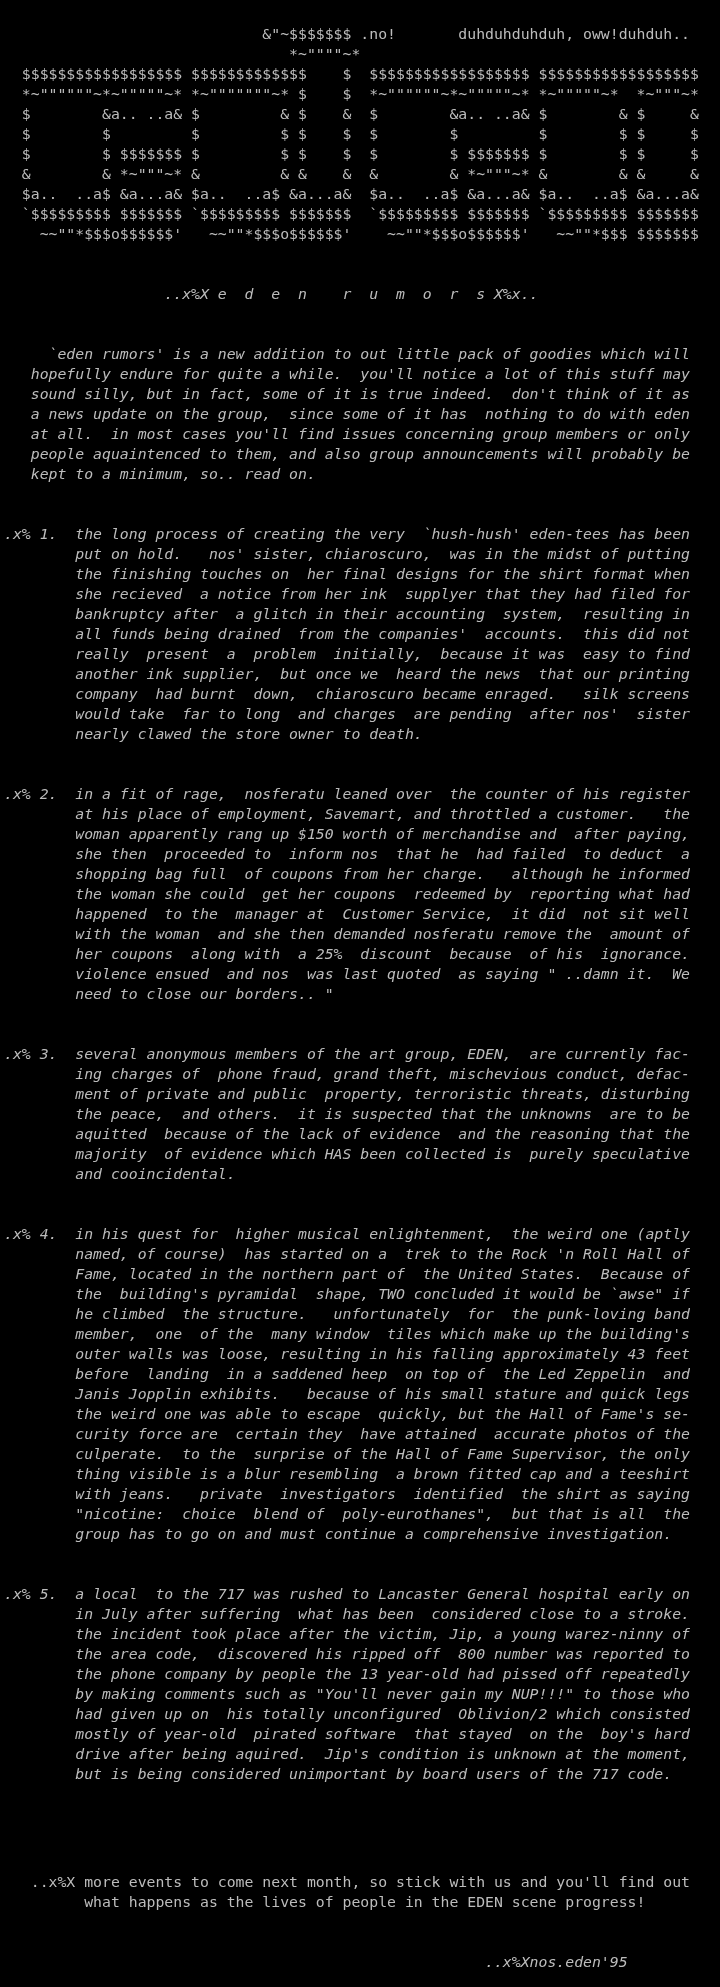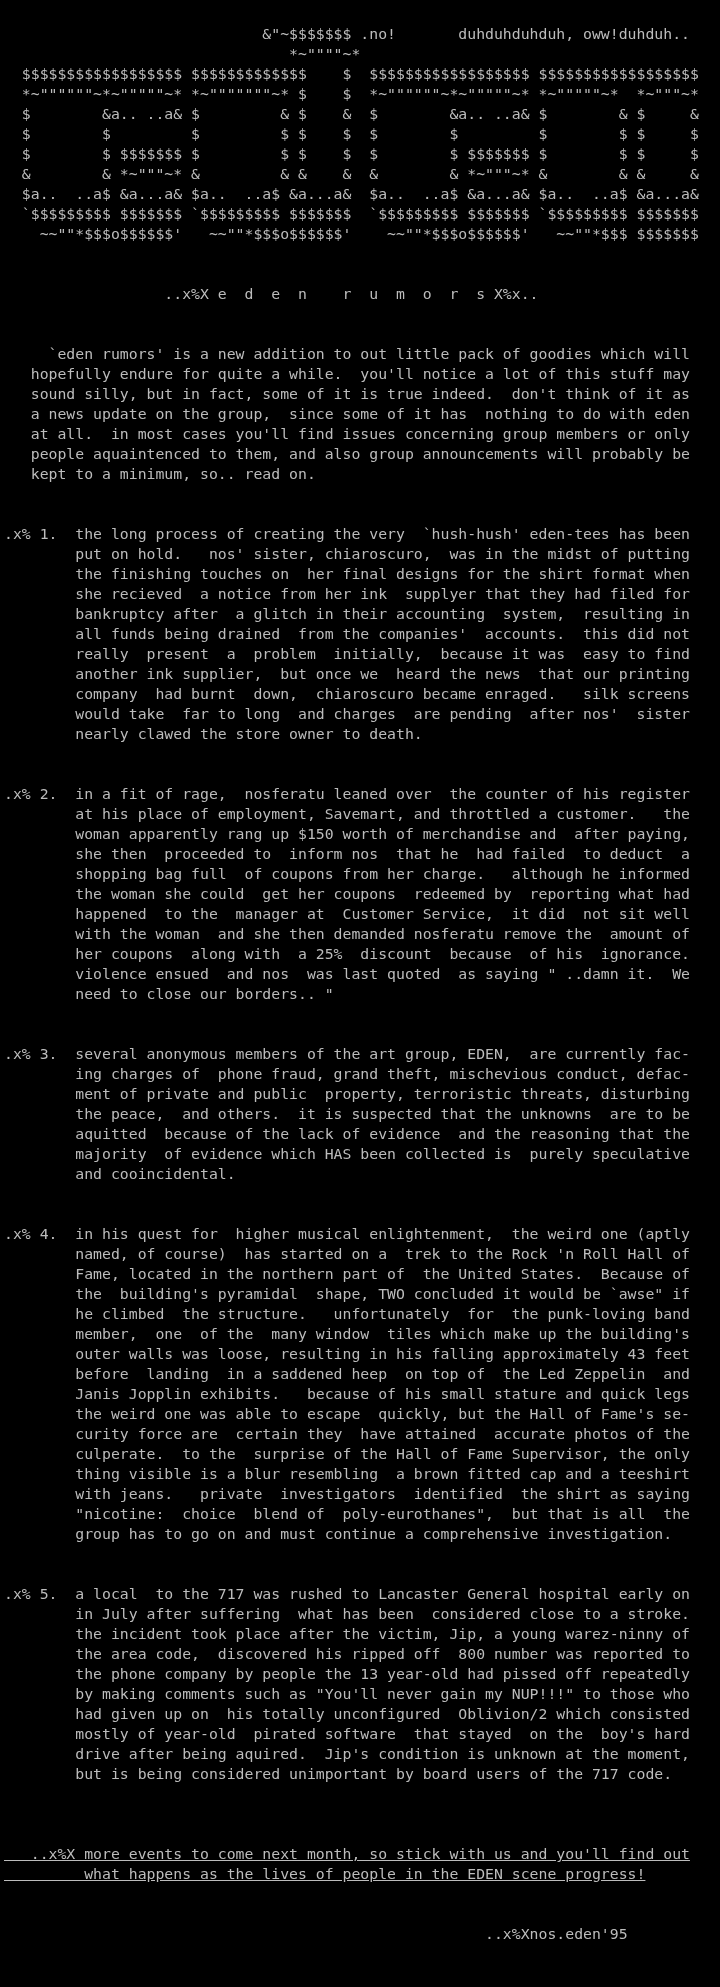--- a/index.html
+++ b/index.html
@@ -10,22 +10,22 @@
     font-size: 14.8px;
     line-height: 20px;
     color: #bcbcbc;
   }
   pre {
     margin: 0;
     font: inherit;
     white-space: pre;
     letter-spacing: 0;
   }
-  .gap2 { margin-top: 40px; }  
-  .gap3 { margin-top: 60px; text-decoration: underline; }  
+  .gap2 { margin-top: 40px; font-style: italic; }  
+  .gap3 { margin-top: 88px; }  
 </style>
 </head>
 <body>
 
 <div class="doc">
 
   <pre>                             &amp;"~$$$$$$$ .no!       duhduhduhduh, oww!duhduh..
                                 *~""""~*
   $$$$$$$$$$$$$$$$$$ $$$$$$$$$$$$$    $  $$$$$$$$$$$$$$$$$$ $$$$$$$$$$$$$$$$$$
   *~""""""~*~"""""~* *~"""""""~* $    $  *~""""""~*~"""""~* *~"""""~*  *~"""~*

